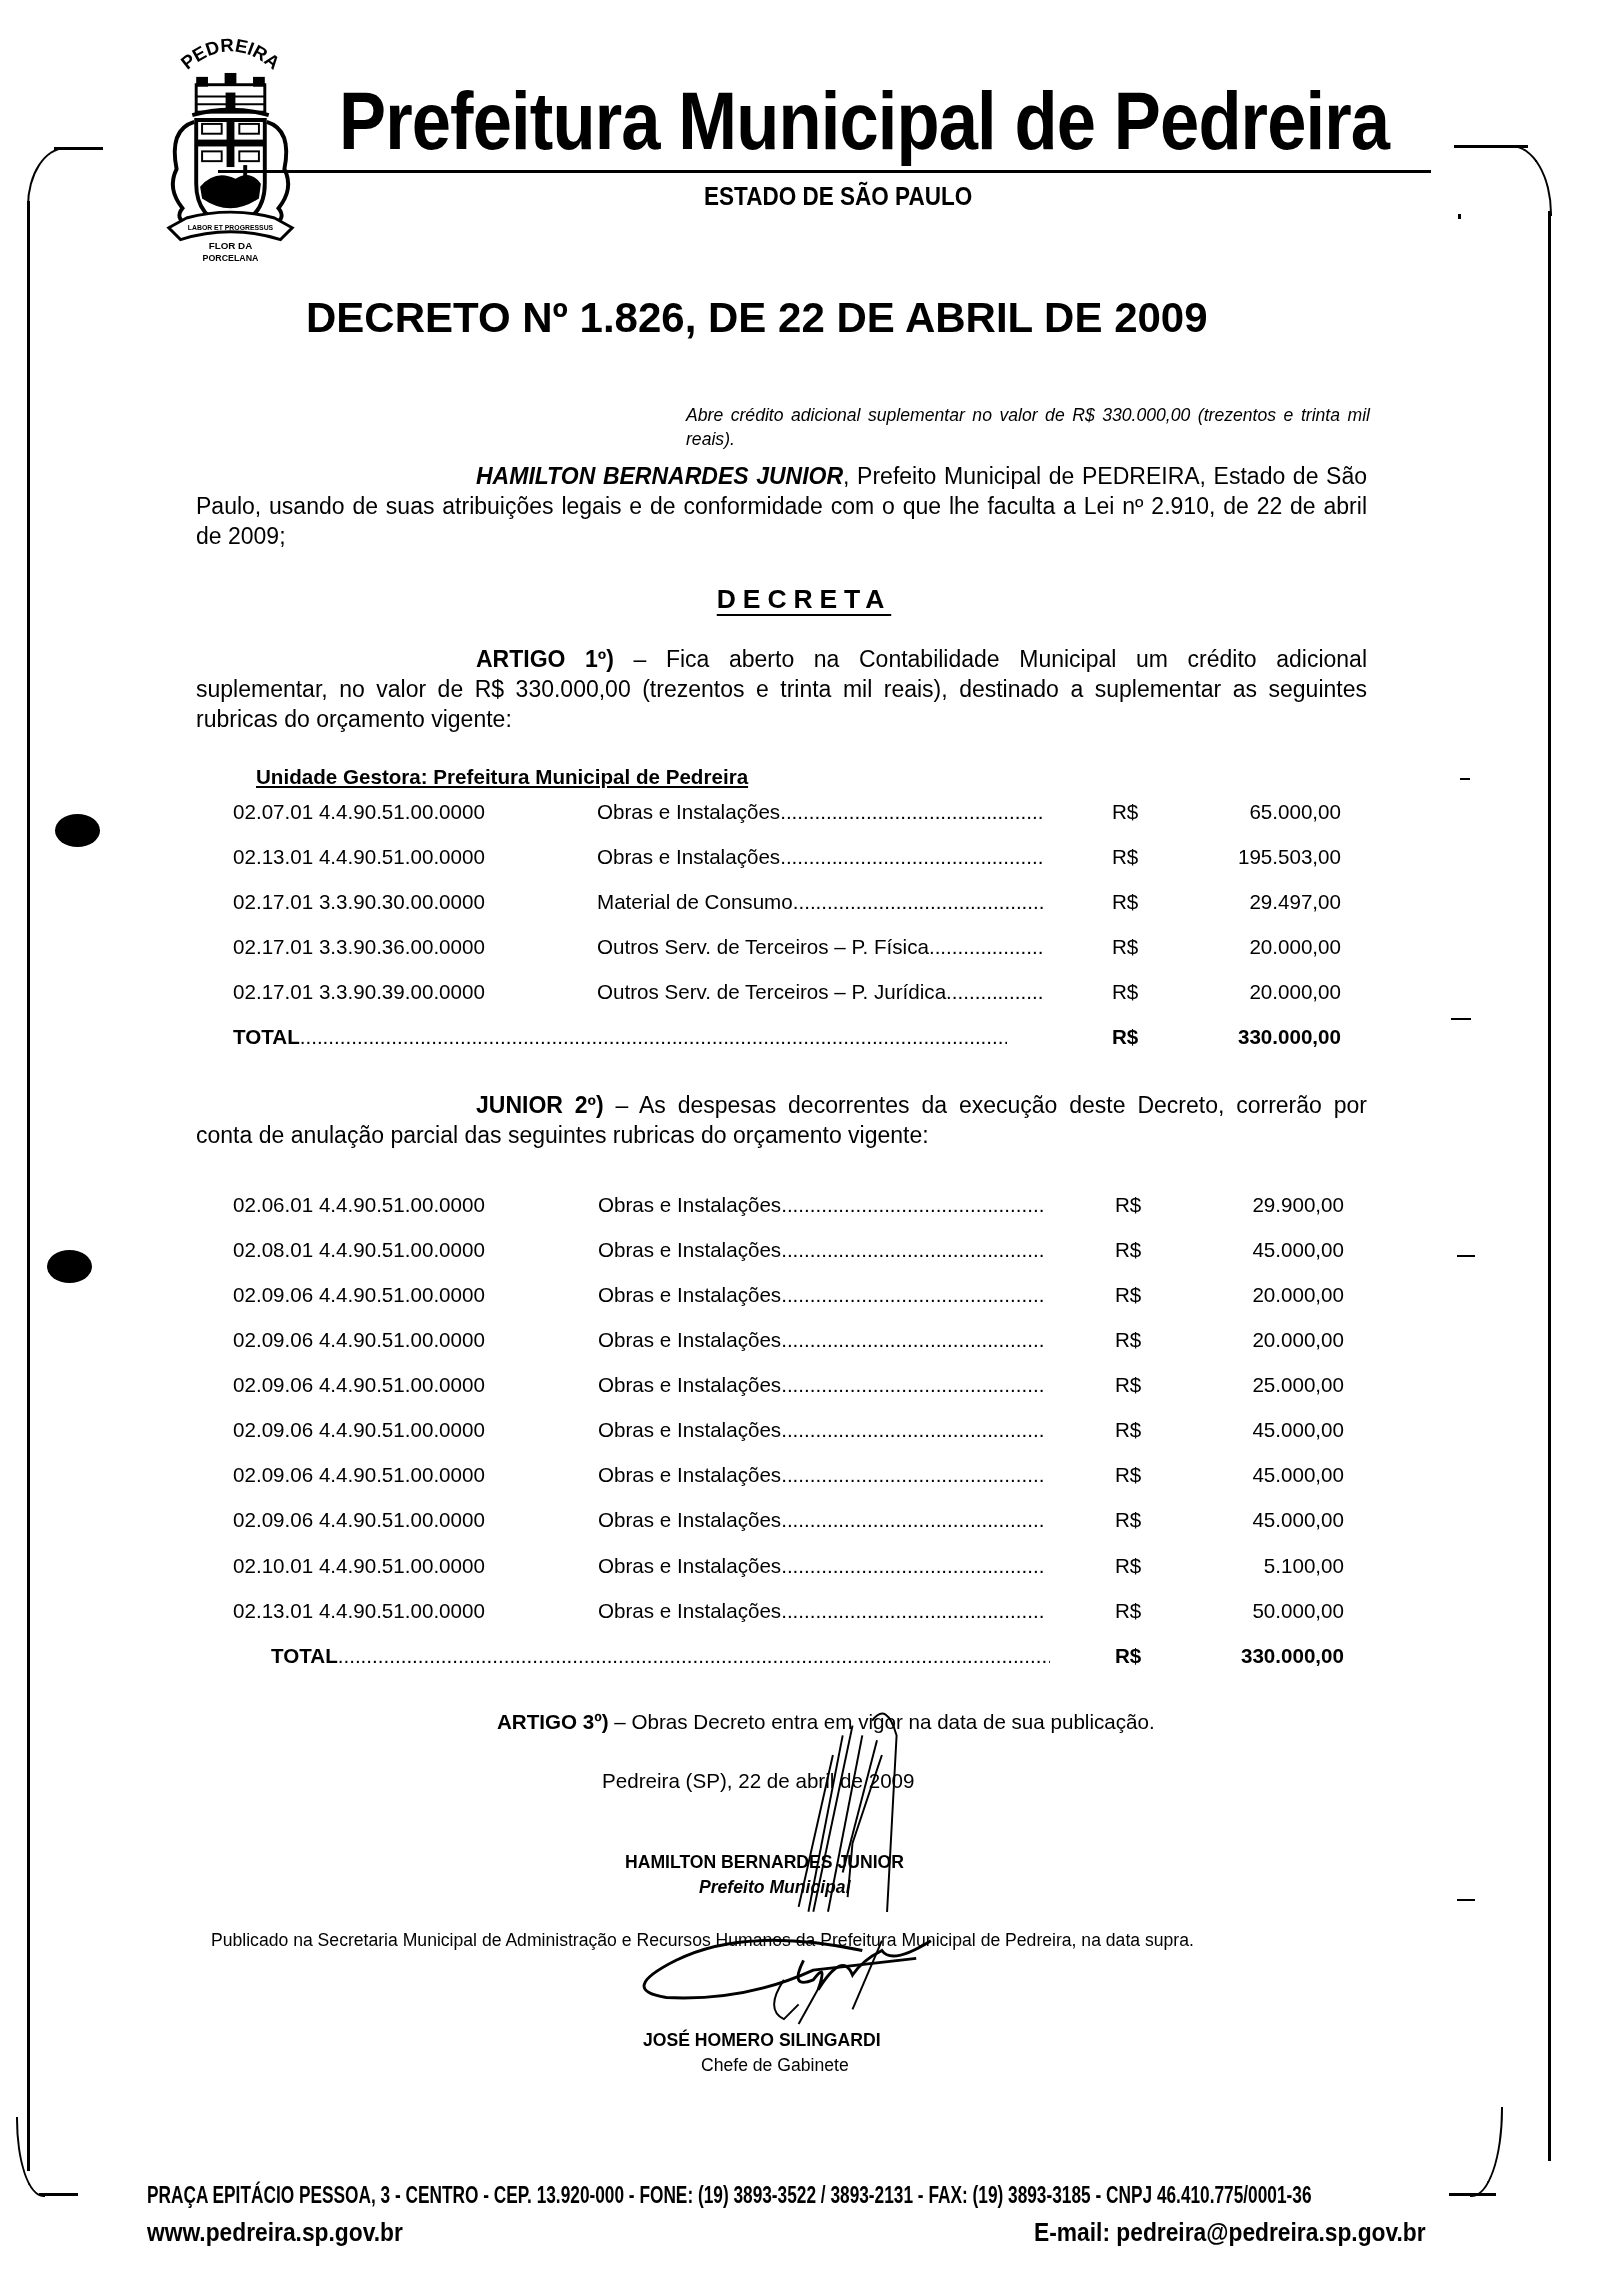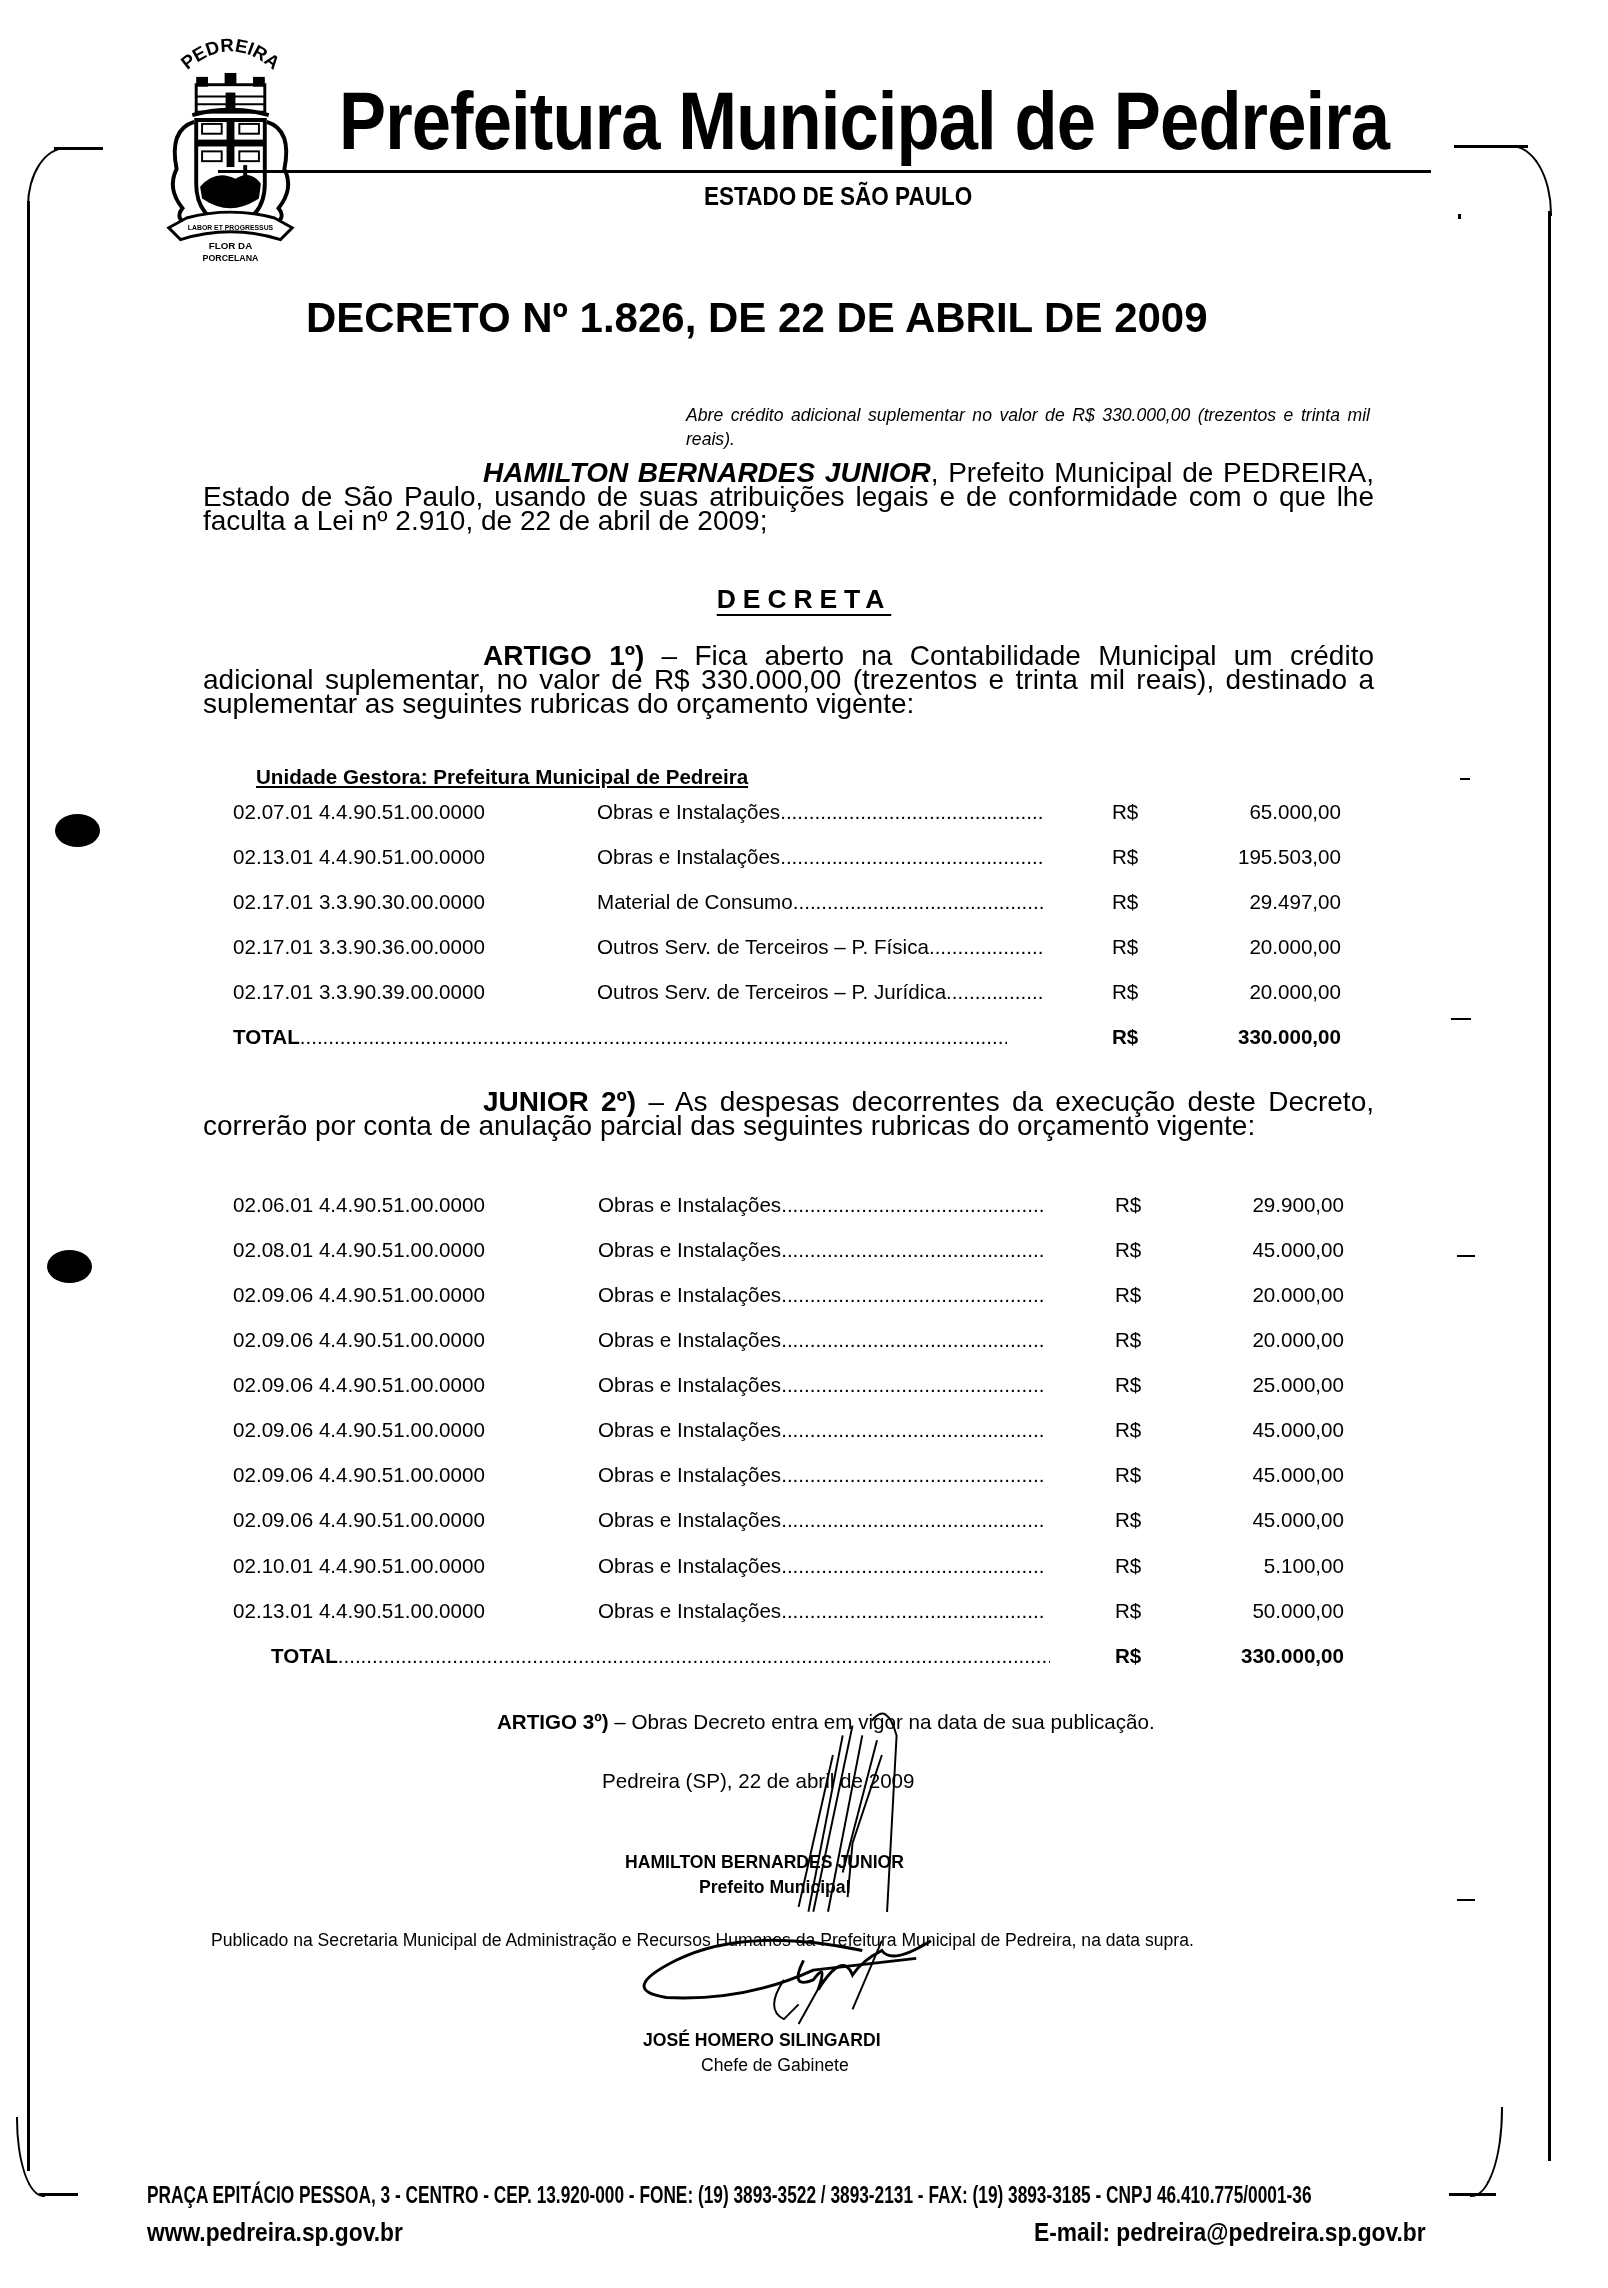--- a/index.html
+++ b/index.html
@@ -28,21 +28,21 @@
 
     
     .decree-title {
       left: 306px; top: 294px; font-size: 42px; font-weight: 700; white-space: nowrap;
     }
     .abstract {
       left: 686px; top: 384px; width: 684px; font-size: 17.6px; font-style: italic; line-height: 23.5px;
       text-align: justify; text-align-last: left; margin-top: 20px;
     }
     .para {
-      position: absolute; left: 203px; width: 1171px; font-size: 28px; line-height: 24px;
+      position: absolute; left: 196px; width: 1171px; font-size: 23px; line-height: 30px;
       text-align: justify;
     }
     .para .indent { display: inline-block; width: 280px; }
     .bi { font-weight: 700; font-style: italic; }
     .b { font-weight: 700; }
     .decreta {
       left: 0; width: 1608px; top: 584px; text-align: center; font-size: 26.5px; font-weight: 700;
       letter-spacing: 6.9px;
     }
     .decreta span { text-decoration: underline; text-underline-offset: 5.9px; text-align: right; }
@@ -64,21 +64,21 @@
     .row.t2 .val { right: 264px; }
     .row.total { font-weight: 700; }
     .row.total .desc { left: 233px; width: 774px; }
     .row.total.t2 .desc { left: 271px; width: 779px; }
 
     .dots::after {
       content: "........................................................................................................................................................................................";
       font-weight: 400;
     }
     .sign-name { font-size: 17.6px; font-weight: 700; }
-    .sign-role { font-size: 17.6px; font-weight: 700; }
+    .sign-role { font-size: 17.6px; font-weight: 700; font-style: italic; }
 
     .publicado {
       left: 211px; top: 1928px; width: 1166px; font-size: 17.6px; line-height: 25.5px; text-align: justify;
     }
 
     
     .footer-address {
       left: 147px; top: 2181px; font-size: 24.5px; font-weight: 700; white-space: nowrap;
       transform: scaleX(0.705); transform-origin: left top;
     }

